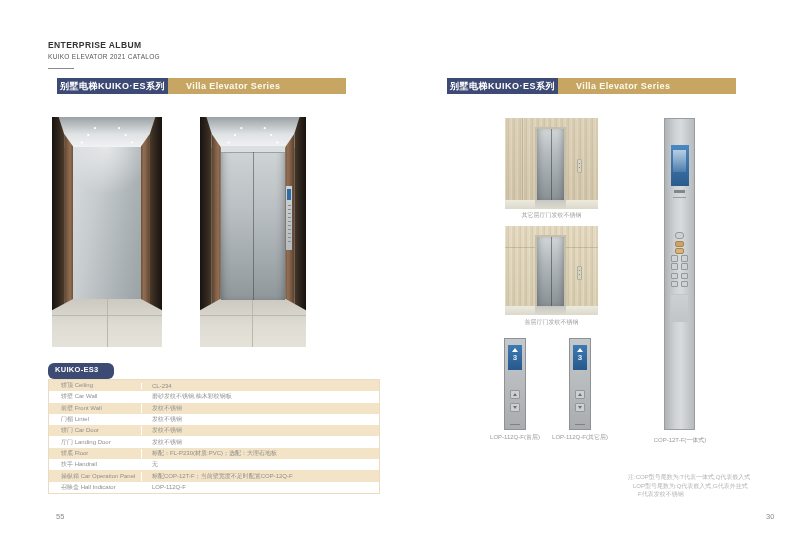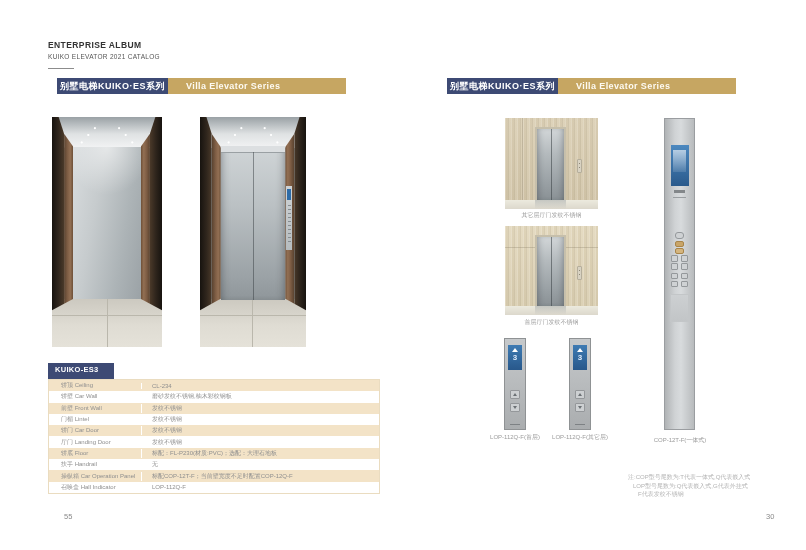--- a/index.html
+++ b/index.html
@@ -62,21 +62,21 @@
     background:linear-gradient(270deg,#17130f,#30261d 55%,#4a3929);
     clip-path:polygon(45% 0,100% 0,100% 84%,0 81.2%,0 7.3%);}
   .cab-cop{right:13%;width:5.5%;top:30%;height:28%;z-index:5;
     background:linear-gradient(180deg,#ced2d4,#b6bcbf);}
   .cab-cop-screen{position:absolute;top:4%;left:15%;right:15%;height:18%;background:#2e6ca7;}
   .cab-cop-btns{position:absolute;top:30%;left:30%;right:30%;bottom:8%;
     background-image:repeating-linear-gradient(180deg,#868c90 0 1px,transparent 1px 4px);}
 
   
   .spec-model{position:absolute;left:48px;top:363px;width:66px;height:16px;background:var(--navy,#3d4a74);
-    color:#fff;font-size:7.5px;font-weight:700;line-height:14px;padding-left:7px;box-sizing:border-box;letter-spacing:.3px;}
+    color:#fff;font-size:7.5px;font-weight:700;line-height:14px;padding-left:7px;box-sizing:border-box;letter-spacing:.3px;border-radius:6px;}
   .spec-table{position:absolute;left:48px;top:379px;width:330px;border:1px solid #eadcc0;}
   .spec-row{display:flex;height:11.3px;align-items:center;font-size:6px;color:#8f8f8f;background:#fff;}
   .spec-row:nth-child(odd){background:var(--beige,#f3e3c7);}
   .spec-label{width:92px;padding-left:12px;box-sizing:border-box;flex:none;white-space:nowrap;}
   .spec-value{flex:1;padding-left:10px;border-left:1px solid #fff;white-space:nowrap;}
 
   
   .door-photo{position:absolute;left:505px;width:93px;overflow:hidden;}
   #door1{top:118px;height:91px;}
   #door2{top:226px;height:89px;}
@@ -142,21 +142,21 @@
 
   
   .caption{position:absolute;font-size:6px;color:#9b9b9b;text-align:center;white-space:nowrap;}
   #cap-door1{left:498px;top:211px;width:107px;}
   #cap-door2{left:498px;top:318px;width:107px;}
   #cap-lop1{left:480px;top:433px;width:70px;}
   #cap-lop2{left:545px;top:433px;width:70px;}
   #cap-cop{left:646px;top:436px;width:68px;}
   .notes{position:absolute;left:628px;top:473px;font-size:6px;color:#b3b3b3;line-height:8.5px;}
   .page-num{position:absolute;top:512px;font-size:7.5px;color:#8a8a8a;}
-  #pn-left{left:64px;} #pn-right{left:766px;}
+  #pn-left{left:56px;} #pn-right{left:766px;}
 </style>
 </head>
 <body>
 
 <div class="spread">
 
   <div class="album-title">ENTERPRISE ALBUM</div>
   <div class="album-subtitle">KUIKO ELEVATOR 2021 CATALOG</div>
   <div class="header-rule"></div>
 

